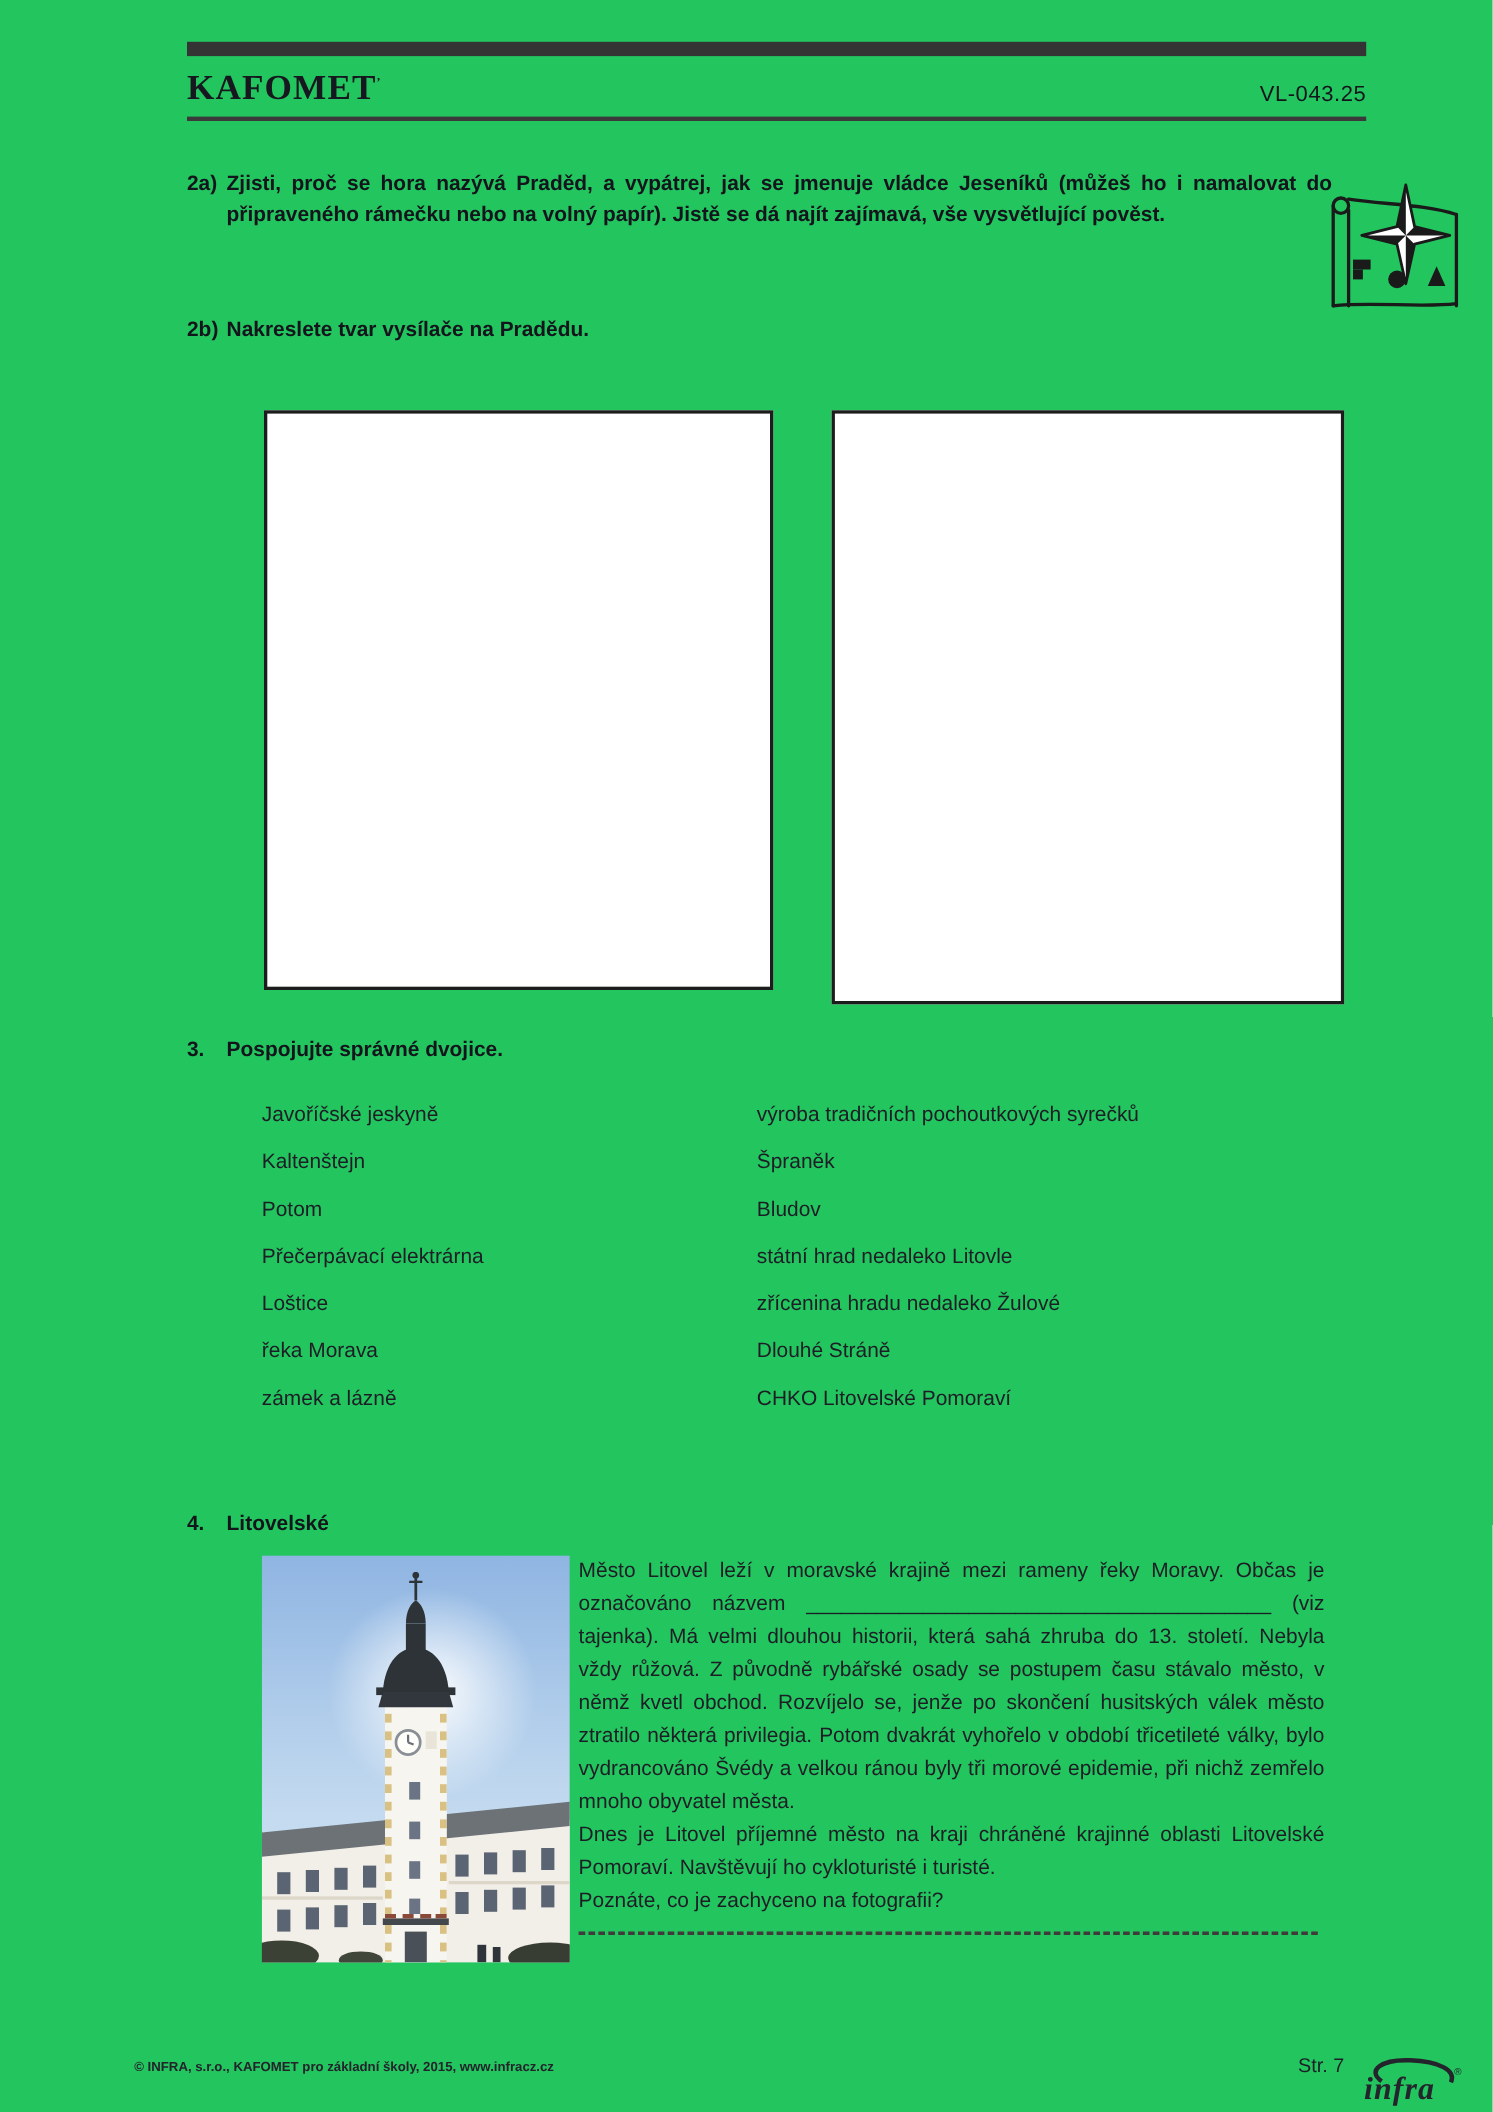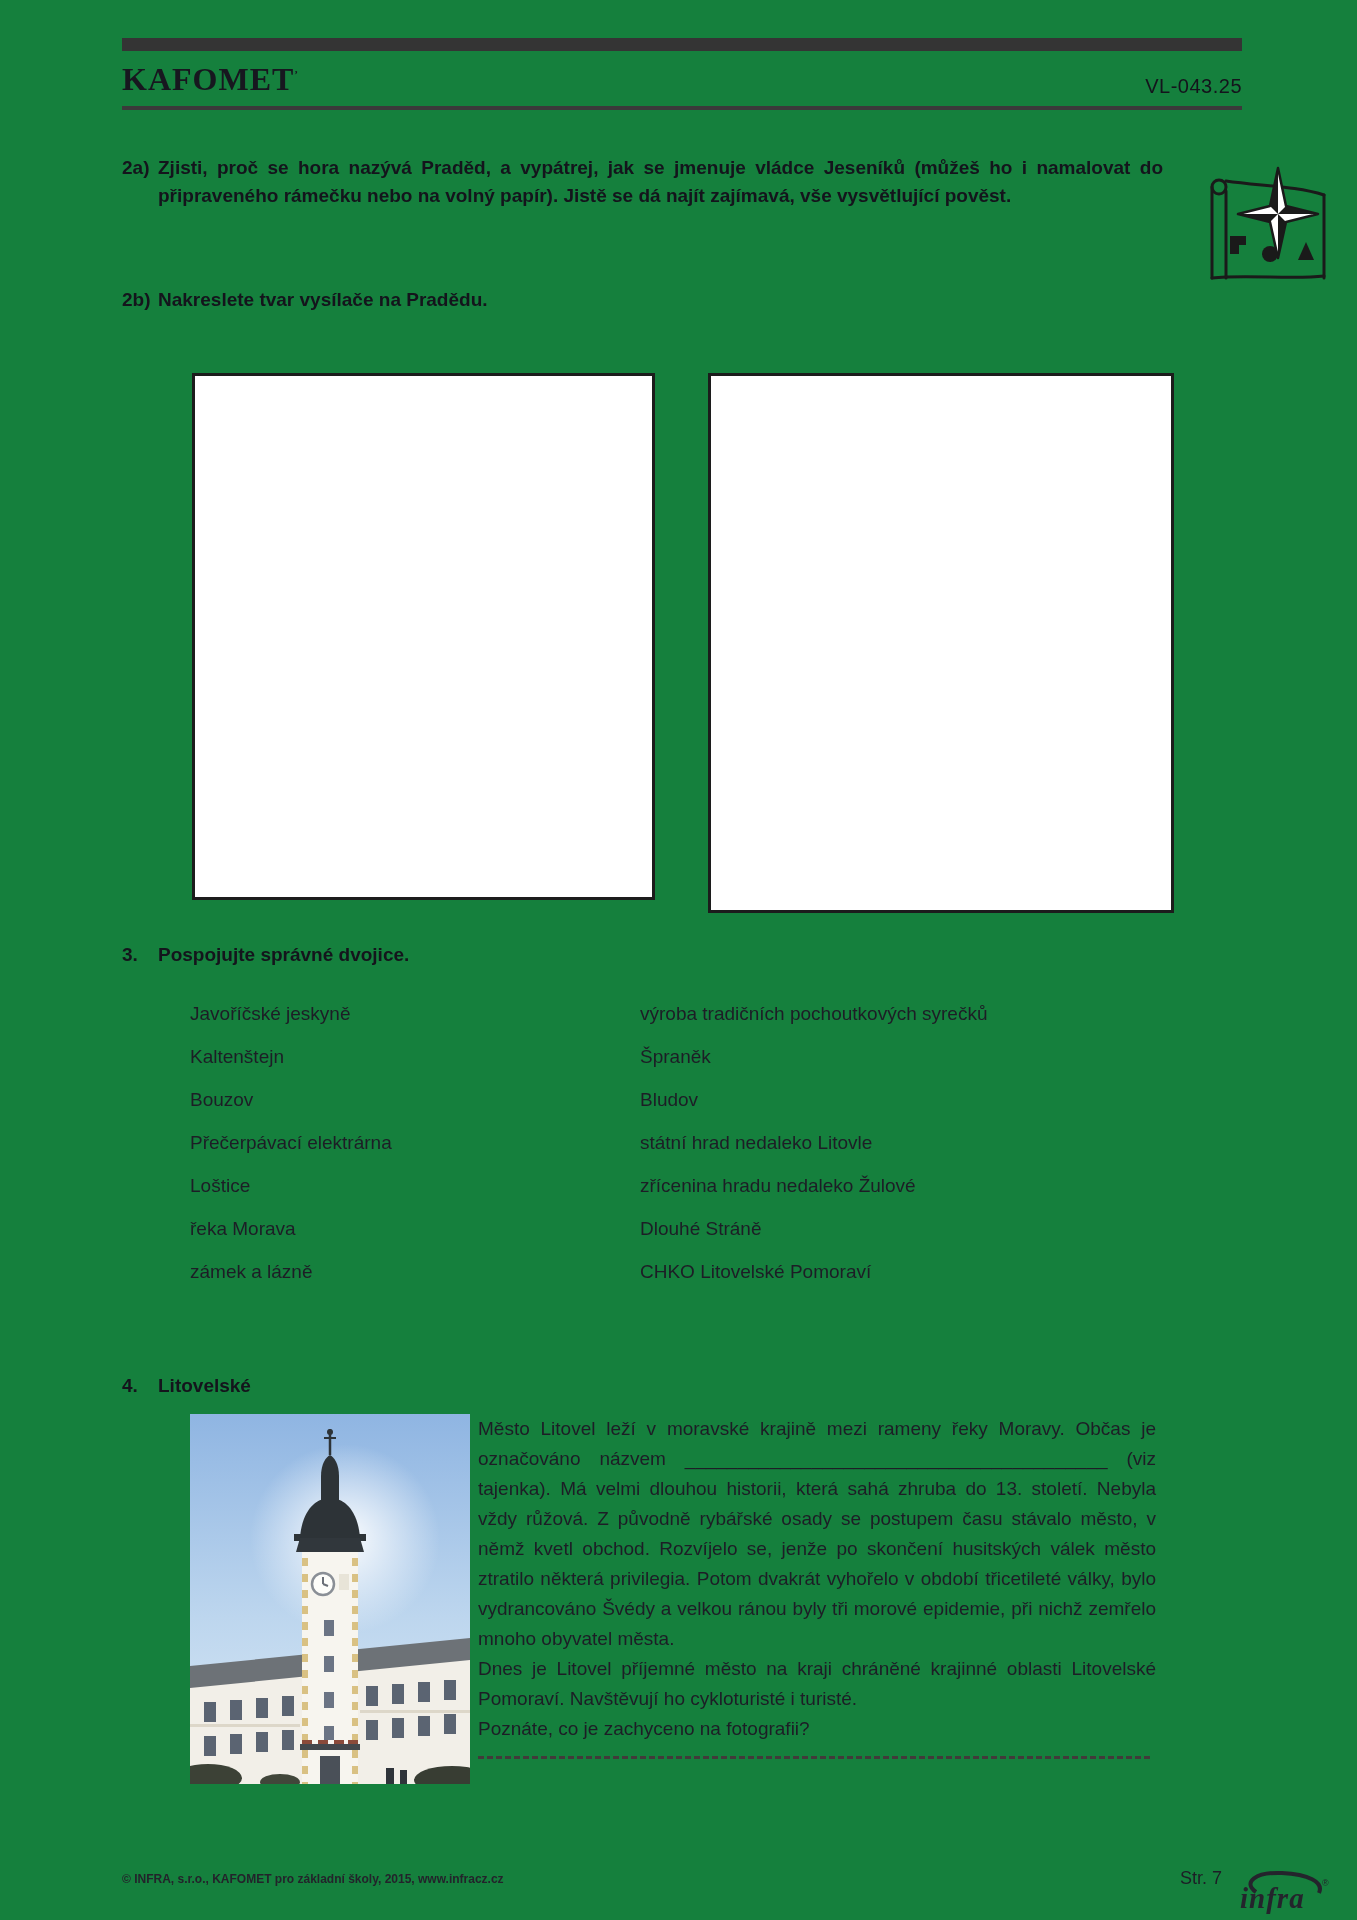--- a/index.html
+++ b/index.html
@@ -1,18 +1,18 @@
 <!DOCTYPE html>
 <html><head>
 <meta charset="utf-8">
 <style>
   * { box-sizing: border-box; margin: 0; padding: 0; }
   html, body { background: #ffffff; }
   body { width: 1357px; height: 1920px; position: relative; font-family: "Liberation Sans", sans-serif; color: #1d1d26; }
-  .page { position: relative; width: 1357px; height: 1920px; overflow: hidden; background: #15803d; }
+  .page { position: relative; width: 1357px; height: 1920px; overflow: hidden; background: #22c55e; padding-left: 48px; }
   .content { padding: 0 115px 0 122px; }
 
   
   .topbar { margin-top: 38px; height: 13px; background: #343434; }
   .brandrow { display: flex; justify-content: space-between; align-items: flex-end; margin-top: 10px; }
   .brand { font-family: "Liberation Serif", serif; font-weight: 700; font-size: 32px; letter-spacing: 1px; color: #17171f; }
   .brand sup { font-size: 11px; vertical-align: super; }
   .doc-code { font-size: 20px; font-weight: 400; color: #14141c; letter-spacing: 0.5px; }
   .headrule { margin-top: 8px; height: 4px; background: #3a3a3a; }
 
@@ -90,21 +90,21 @@
     <div class="pairs">
       <div class="pair-row">
         <div class="pair-left">Javoříčské jeskyně</div>
         <div class="pair-right">výroba tradičních pochoutkových syrečků</div>
       </div>
       <div class="pair-row">
         <div class="pair-left">Kaltenštejn</div>
         <div class="pair-right">Špraněk</div>
       </div>
       <div class="pair-row">
-        <div class="pair-left">Bouzov</div>
+        <div class="pair-left">Potom</div>
         <div class="pair-right">Bludov</div>
       </div>
       <div class="pair-row">
         <div class="pair-left">Přečerpávací elektrárna</div>
         <div class="pair-right">státní hrad nedaleko Litovle</div>
       </div>
       <div class="pair-row">
         <div class="pair-left">Loštice</div>
         <div class="pair-right">zřícenina hradu nedaleko Žulové</div>
       </div>

